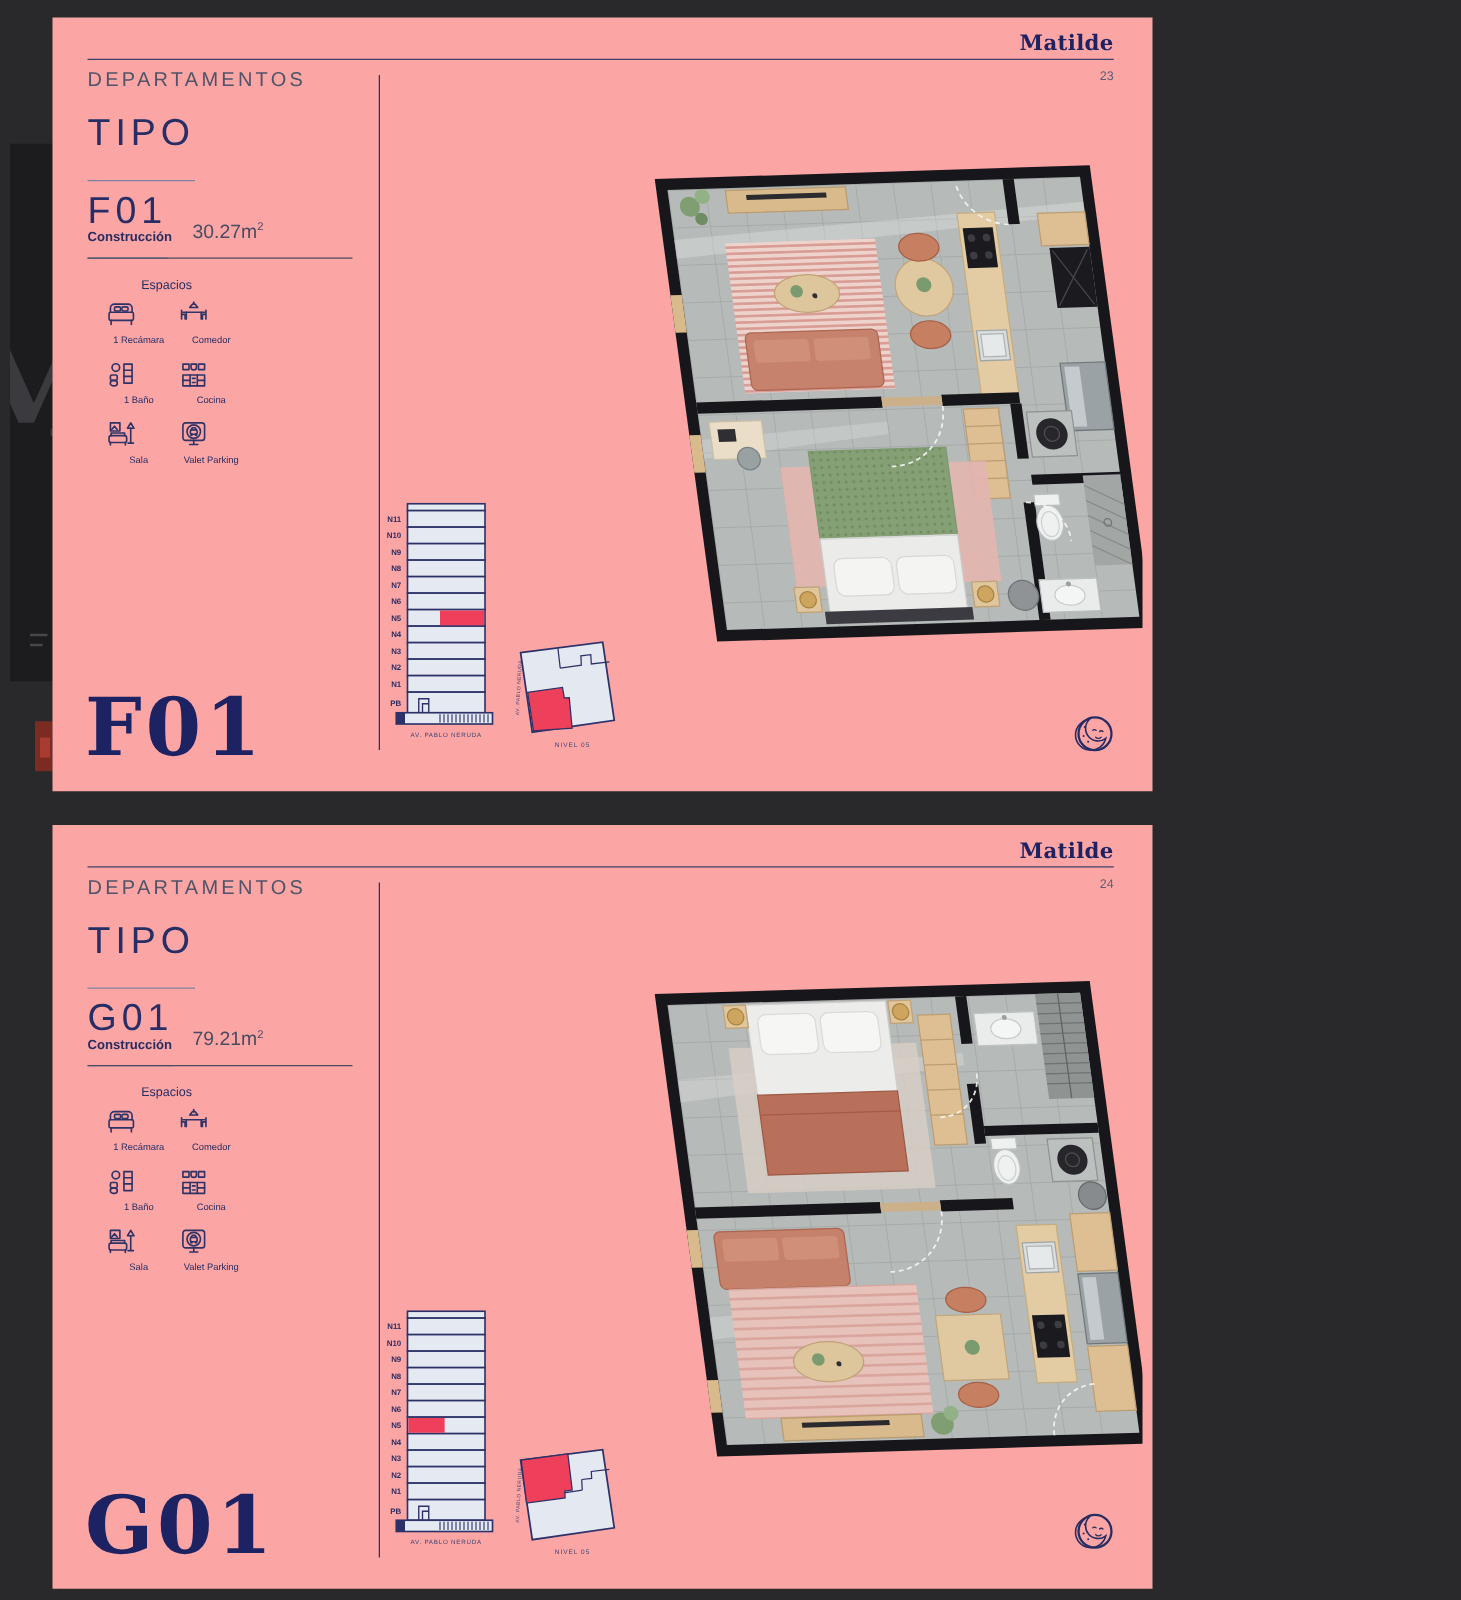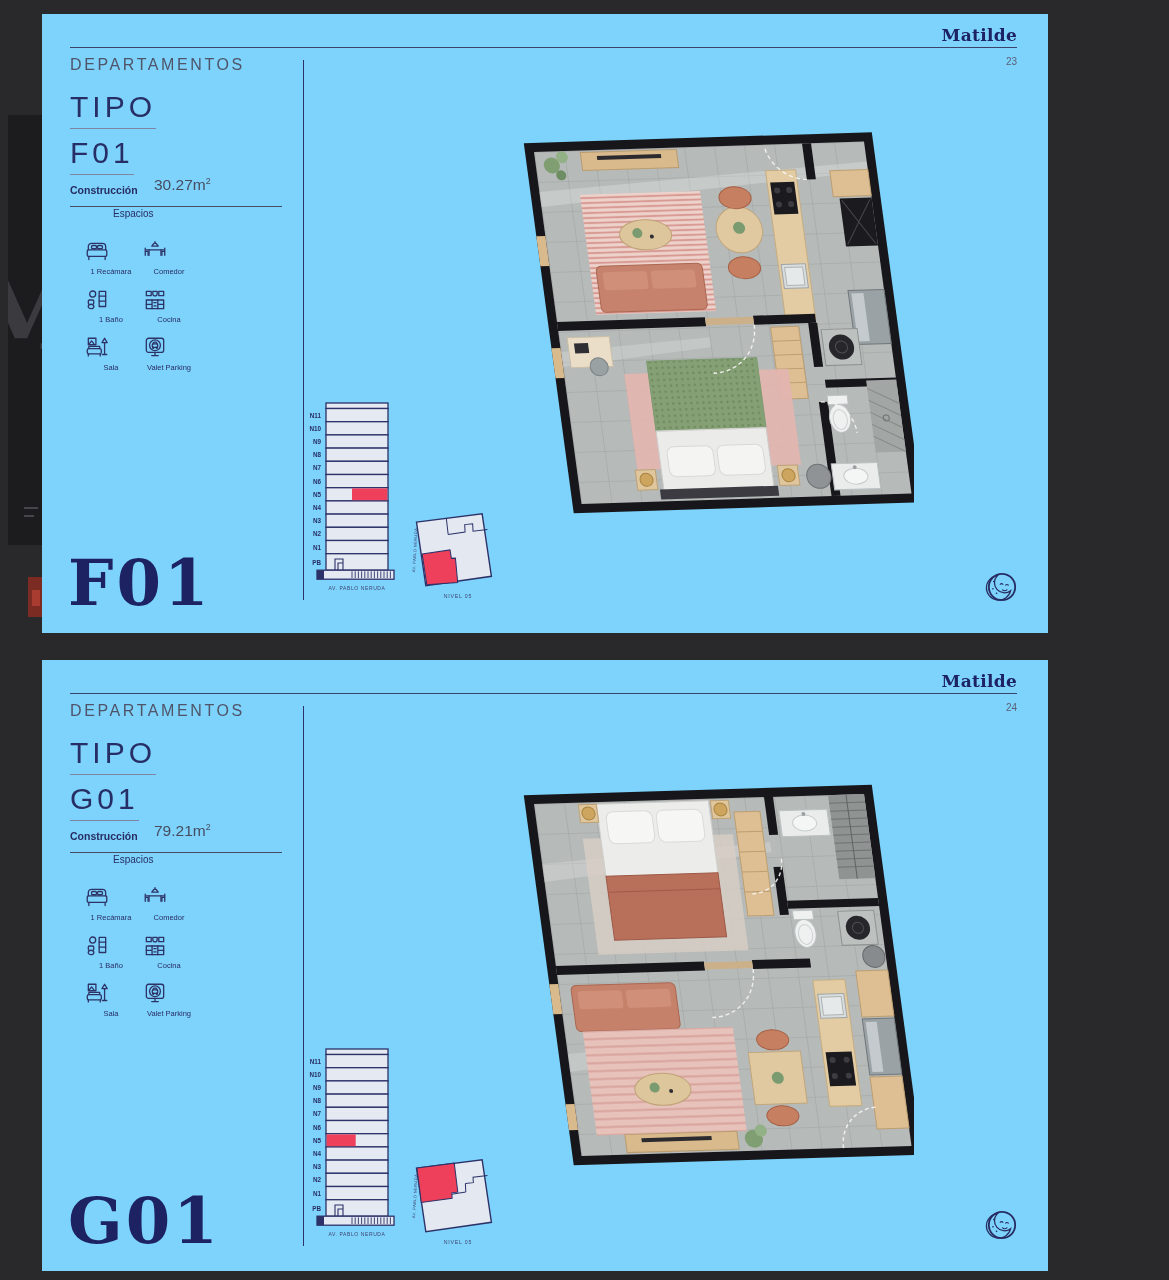--- a/index.html
+++ b/index.html
@@ -5,37 +5,37 @@
   html,body{margin:0;padding:0;}
   body{width:1169px;height:1280px;position:relative;background:#29292b;overflow:hidden;
        font-family:"Liberation Sans",sans-serif;}
   
   #bg-panel{position:absolute;left:8px;top:115px;width:34px;height:430px;background:#1c1c1f;overflow:hidden;}
   #bg-letter{position:absolute;left:-36px;top:140px;font:700 100px "DejaVu Serif",serif;color:#3a3a3f;}
   .bg-line{position:absolute;width:14px;height:2px;background:#46464b;left:16px;}
   #bg-red{position:absolute;left:28px;top:577px;width:14px;height:40px;background:#7c2b23;overflow:hidden;}
   #bg-red .glyph{position:absolute;left:4px;top:13px;width:8px;height:16px;background:#a83c30;}
 
-  .page{position:absolute;left:42px;width:1006px;background:#7dd3fc;}
+  .page{position:absolute;left:42px;width:880px;background:#fca5a5;}
   #page1{top:14px;height:619px;}
   #page2{top:660px;height:611px;}
 
   .brand{position:absolute;top:11px;right:31px;font:700 17px "DejaVu Serif",serif;color:#1d2263;letter-spacing:.3px;}
   .hrule{position:absolute;top:33px;left:28px;right:31px;border-top:1.4px solid #3c4268;}
   .sec{position:absolute;top:42px;left:28px;font-size:16px;letter-spacing:2.6px;color:#4f5469;}
   .pnum{position:absolute;top:42px;right:31px;font-size:10px;color:#5a5f74;}
 
   .tipo{position:absolute;top:76px;left:28px;font-weight:300;font-size:30px;letter-spacing:4px;color:#272e66;}
-  .tipo .ln{display:table;padding-bottom:4px;border-bottom:1.6px solid #7e84a4;margin-bottom:7px;}
+  .tipo .ln{display:table;padding-bottom:20px;border-bottom:1.6px solid #7e84a4;margin-bottom:7px;}
 
   .constr-label{position:absolute;top:170px;left:28px;font-weight:700;font-size:10.5px;color:#272d63;}
   .constr-value{position:absolute;top:162px;left:112px;font-size:15.5px;color:#474c60;}
   .constr-value sup{font-size:9px;}
   .constr-rule{position:absolute;top:192px;left:28px;width:212px;border-top:1.5px solid #474c60;}
-  .esp{position:absolute;top:194px;left:28px;font-size:10px;color:#272d63;padding-left:43px;}
+  .esp{position:absolute;top:209px;left:28px;font-size:10px;color:#272d63;padding-left:43px;}
 
   .spaces{position:absolute;top:225px;left:26px;display:grid;grid-template-columns:58px 58px;grid-auto-rows:48px;}
   .space{display:flex;flex-direction:column;align-items:center;}
   .space svg{width:26px;height:26px;}
   .space .lbl{margin-top:2px;font-size:7.5px;color:#272d63;text-align:center;white-space:nowrap;margin-left:28px;}
 
   .vdiv{position:absolute;left:261px;top:46px;height:540px;border-left:1.3px solid #2c3268;}
 
   .bldg{position:absolute;left:260px;top:384px;width:104px;height:196px;}
   .site{position:absolute;left:366px;top:494px;width:100px;height:92px;}

